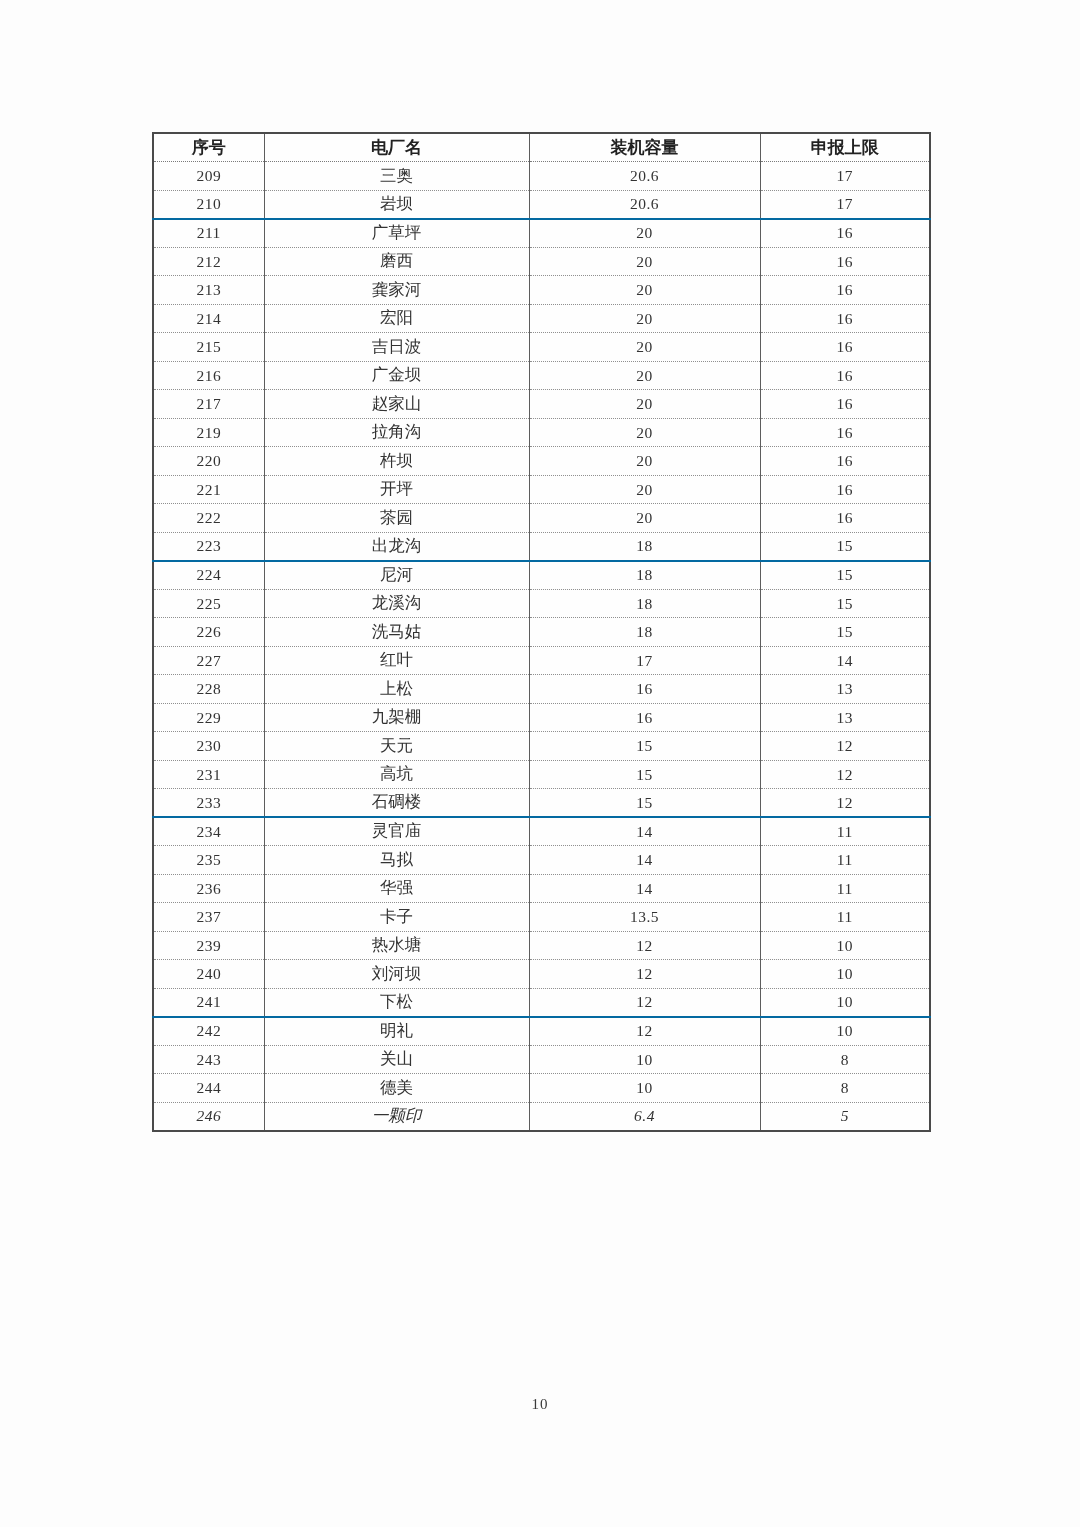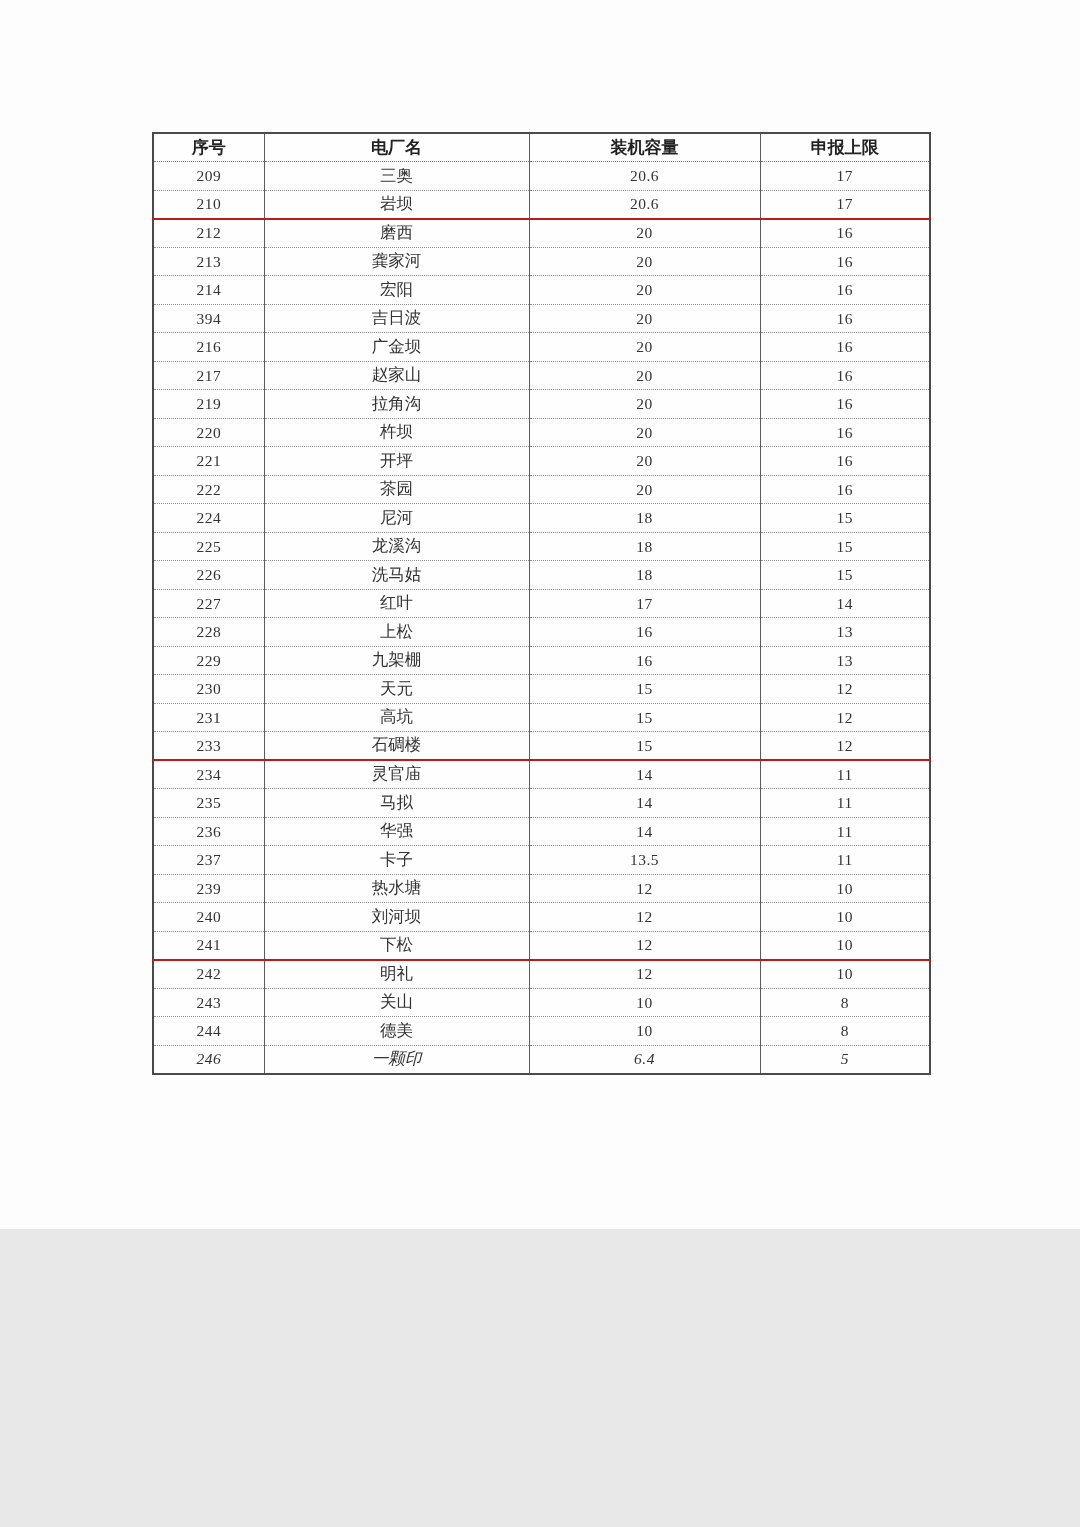--- a/index.html
+++ b/index.html
@@ -1,20 +1,20 @@
 <!DOCTYPE html>
 <html><head>
 <meta charset="utf-8">
 <style>
   * { margin: 0; padding: 0; box-sizing: border-box; }
   html, body { background: #e8e8e8; }
   .page {
     position: relative;
     width: 1080px;
-    height: 1229px;
+    height: 1527px;
     background: #fdfdfd;
     font-family: "Liberation Serif", "DejaVu Serif", serif;
     color: #2e2e2e;
     overflow: hidden;
   }
   table.plant-table {
     position: absolute;
     left: 152px;
     top: 132px;
     width: 777px;
@@ -40,21 +40,21 @@
     white-space: nowrap;
   }
   th:last-child, td:last-child { border-right: none; }
   thead th {
     font-weight: bold;
     color: #222;
     border-bottom: 1px dotted #7a7a7a;
     font-size: 17px;
   }
   td.num { font-size: 15.5px; letter-spacing: 0.5px; }
-  tr.thick-after td { border-bottom: 2px solid #b91c1c; }
+  tr.thick-after td { border-bottom: 2px solid #0369a1; }
   tbody tr:last-child td { border-bottom: none; font-style: italic; }
   .page-number {
     position: absolute;
     top: 1396px;
     left: 0;
     width: 1080px;
     text-align: center;
     font-size: 15px;
     color: #3a3a3a;
     letter-spacing: 1px;
@@ -87,39 +87,45 @@
           <td class="num">20.6</td>
           <td class="num">17</td>
         </tr>
         <tr class="thick-after">
           <td class="num">210</td>
           <td>岩坝</td>
           <td class="num">20.6</td>
           <td class="num">17</td>
         </tr>
         <tr>
+          <td class="num">211</td>
+          <td>广草坪</td>
+          <td class="num">20</td>
+          <td class="num">16</td>
+        </tr>
+        <tr>
           <td class="num">212</td>
           <td>磨西</td>
           <td class="num">20</td>
           <td class="num">16</td>
         </tr>
         <tr>
           <td class="num">213</td>
           <td>龚家河</td>
           <td class="num">20</td>
           <td class="num">16</td>
         </tr>
         <tr>
           <td class="num">214</td>
           <td>宏阳</td>
           <td class="num">20</td>
           <td class="num">16</td>
         </tr>
         <tr>
-          <td class="num">394</td>
+          <td class="num">215</td>
           <td>吉日波</td>
           <td class="num">20</td>
           <td class="num">16</td>
         </tr>
         <tr>
           <td class="num">216</td>
           <td>广金坝</td>
           <td class="num">20</td>
           <td class="num">16</td>
         </tr>
@@ -145,20 +151,26 @@
           <td class="num">221</td>
           <td>开坪</td>
           <td class="num">20</td>
           <td class="num">16</td>
         </tr>
         <tr>
           <td class="num">222</td>
           <td>茶园</td>
           <td class="num">20</td>
           <td class="num">16</td>
+        </tr>
+        <tr class="thick-after">
+          <td class="num">223</td>
+          <td>出龙沟</td>
+          <td class="num">18</td>
+          <td class="num">15</td>
         </tr>
         <tr>
           <td class="num">224</td>
           <td>尼河</td>
           <td class="num">18</td>
           <td class="num">15</td>
         </tr>
         <tr>
           <td class="num">225</td>
           <td>龙溪沟</td>

